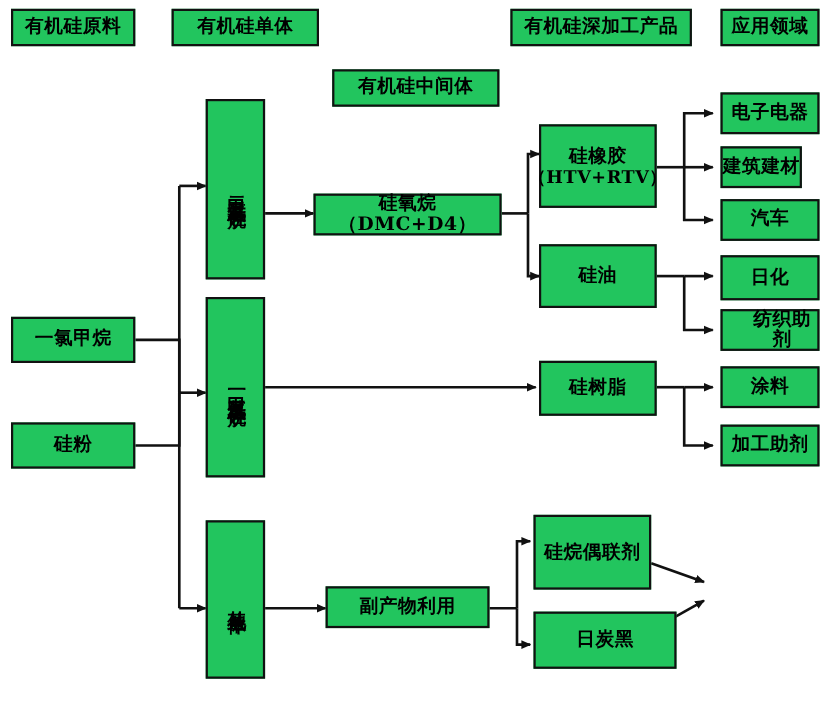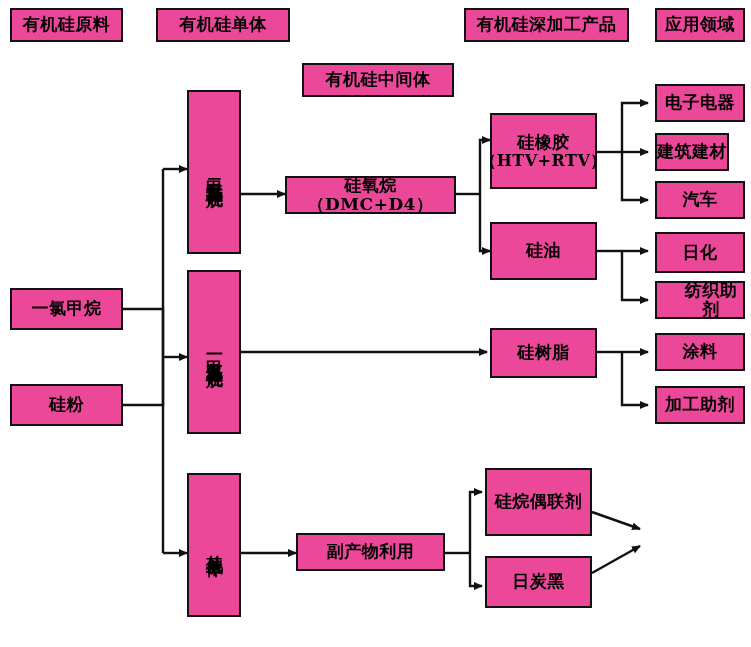--- a/index.html
+++ b/index.html
@@ -1,19 +1,19 @@
 <!DOCTYPE html>
 <html><head>
 <meta charset="utf-8">
 <style>
   html,body{margin:0;padding:0;background:#ffffff;}
   body{font-family:"Liberation Sans","DejaVu Sans",sans-serif;}
   #stage{position:relative;width:751px;height:647px;background:#fff;overflow:hidden;}
   svg#wires{position:absolute;left:0;top:0;width:751px;height:647px;pointer-events:none;}
-  .box{position:absolute;box-sizing:border-box;border:2px solid #111;background:#ec4899;
+  .box{position:absolute;box-sizing:border-box;border:2px solid #111;background:#22c55e;
        display:flex;align-items:center;justify-content:center;text-align:center;
        font-family:"DejaVu Sans","Liberation Sans",sans-serif;color:#000;
        font-size:17px;line-height:1.12;font-weight:600;letter-spacing:.5px;}
   .hdr{font-size:17px;font-weight:700;border-width:2px;}
   .vert{writing-mode:vertical-rl;text-orientation:upright;letter-spacing:2px;
         font-size:17px;line-height:1.05;}
   .two-line{flex-direction:column;}
   .small{font-size:16px;}
   .mono-par{font-family:"DejaVu Serif","Liberation Serif",serif;}
 </style>
@@ -93,21 +93,21 @@
   <div class="box mono-par" style="left:285px;top:176px;width:171px;height:38px;text-align:center;">硅氧烷（DMC+D4）</div>
   <div class="box" style="left:296px;top:533px;width:149px;height:38px;">副产物利用</div>
 
   <div class="box two-line" style="left:490px;top:113px;width:107px;height:76px;">
     <span>硅橡胶</span>
     <span class="mono-par small">（HTV+RTV）</span>
   </div>
   <div class="box" style="left:490px;top:222px;width:107px;height:58px;">硅油</div>
   <div class="box" style="left:490px;top:328px;width:107px;height:50px;">硅树脂</div>
   <div class="box" style="left:485px;top:468px;width:107px;height:68px;font-family:Liberation Serif, serif;">硅烷偶联剂</div>
-  <div class="box" style="left:485px;top:556px;width:107px;height:52px;">日炭黑</div>
+  <div class="box" style="left:485px;top:556px;width:130px;height:52px;">日炭黑</div>
 
   <div class="box" style="left:655px;top:84px;width:90px;height:38px;">电子电器</div>
   <div class="box" style="left:655px;top:133px;width:74px;height:38px;">建筑建材</div>
   <div class="box" style="left:655px;top:181px;width:90px;height:38px;">汽车</div>
   <div class="box" style="left:655px;top:232px;width:90px;height:41px;">日化</div>
   <div class="box" style="left:655px;top:281px;width:90px;height:38px;padding-left:22px;">纺织助剂</div>
   <div class="box" style="left:655px;top:333px;width:90px;height:38px;">涂料</div>
   <div class="box" style="left:655px;top:386px;width:90px;height:38px;">加工助剂</div>
 
 </div>

